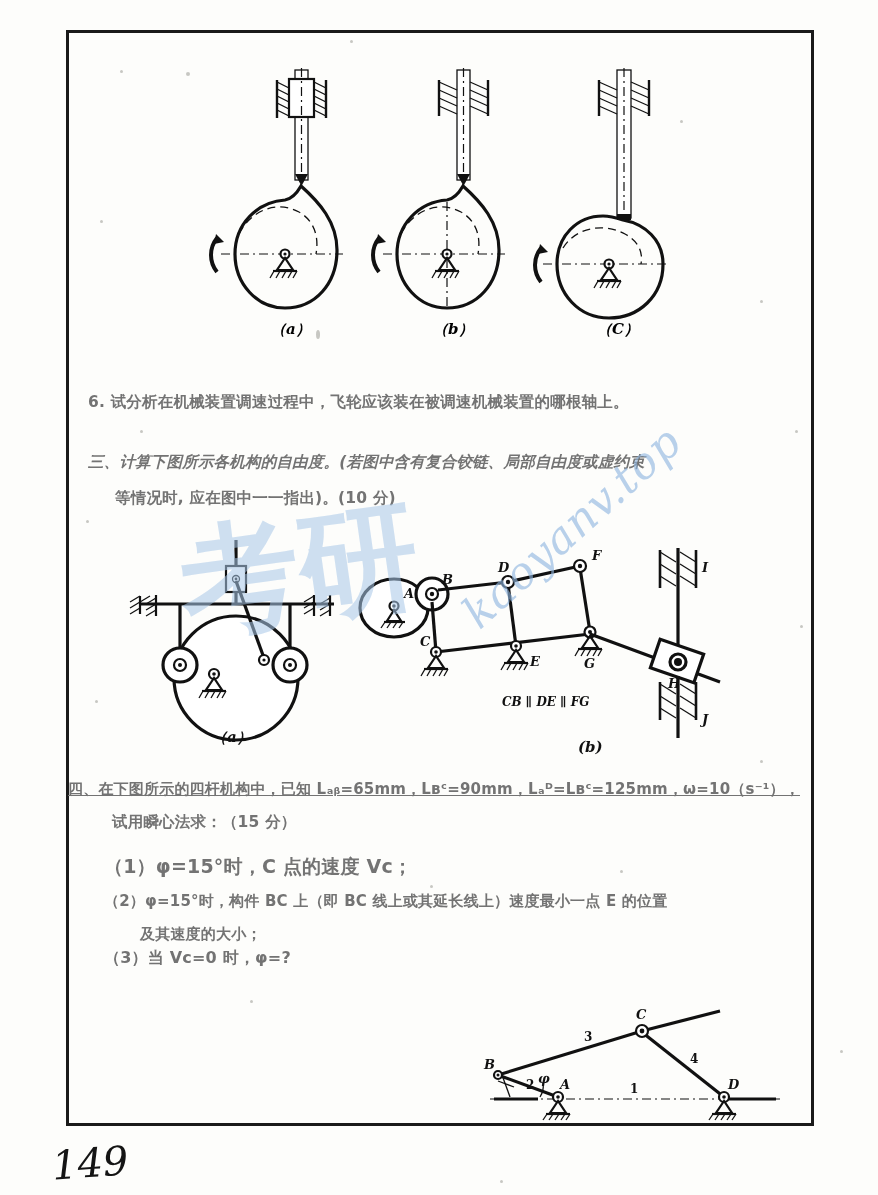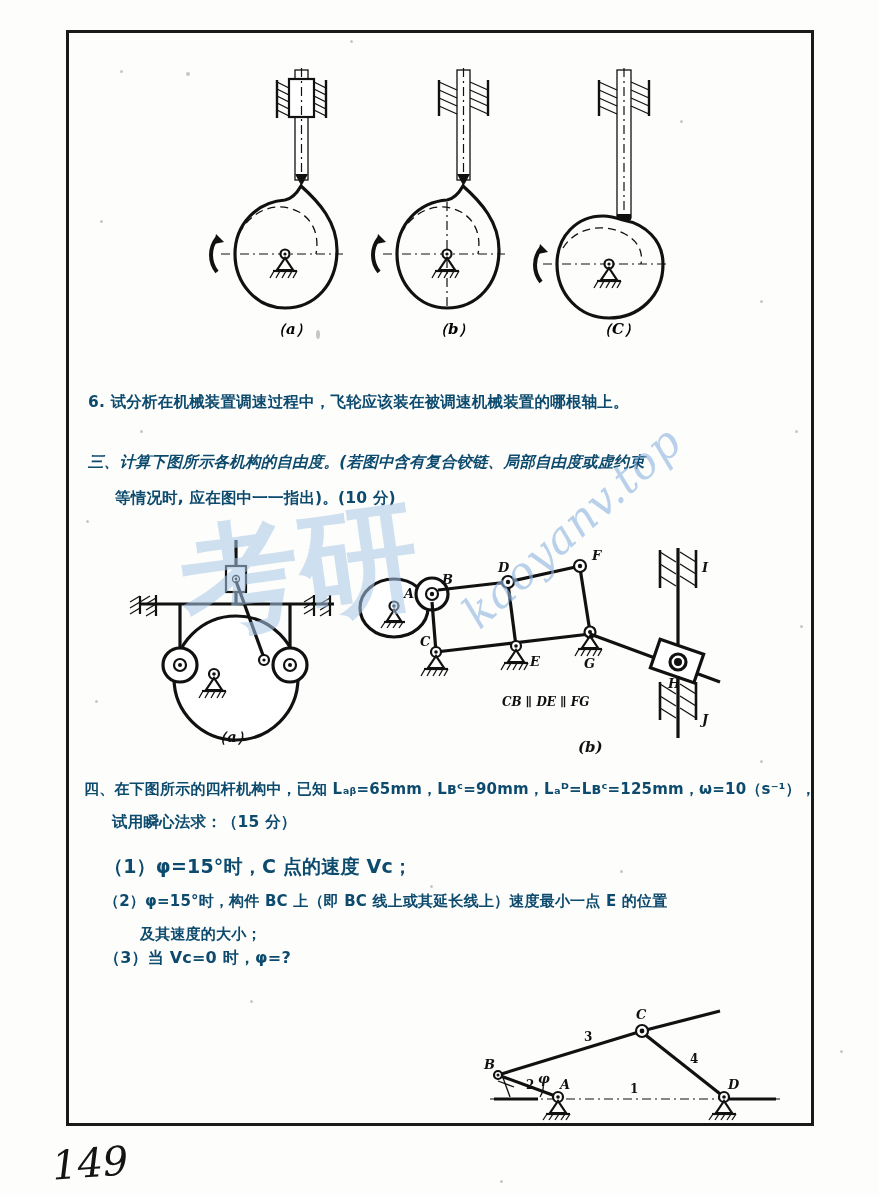--- a/index.html
+++ b/index.html
@@ -38,30 +38,30 @@
     height: 1096px;
     border: 3px solid #1a1a1a;
     box-sizing: border-box;
   }
 
   
   .txt {
     position: absolute;
     font-family: "DejaVu Sans", "Liberation Sans", sans-serif;
     font-weight: 700;
-    color: #0c4a6e;
+    color: #737373;
     letter-spacing: .2px;
     white-space: nowrap;
     -webkit-font-smoothing: none;
   }
 
   #q6      { left: 88px;  top: 392px;  font-size: 15.5px; }
   #sec3-l1 { left: 88px;  top: 452px;  font-size: 15.5px; font-style: italic; }
   #sec3-l2 { left: 115px; top: 488px;  font-size: 15.5px; }
-  #sec4-l1 { left: 84px;  top: 780px;  font-size: 15px;  }
+  #sec4-l1 { left: 68px;  top: 780px;  font-size: 15px; text-decoration: underline;  }
   #sec4-l2 { left: 112px; top: 812px;  font-size: 15.5px; }
   #sec4-i1 { left: 104px; top: 854px;  font-size: 19px;  }
   #sec4-i2 { left: 104px; top: 892px;  font-size: 15px;  }
   #sec4-i2b{ left: 140px; top: 925px;  font-size: 15px;  }
   #sec4-i3 { left: 104px; top: 948px;  font-size: 16px;  }
 
   #footer {
     position: absolute;
     left: 278px;
     top: 1131px;

